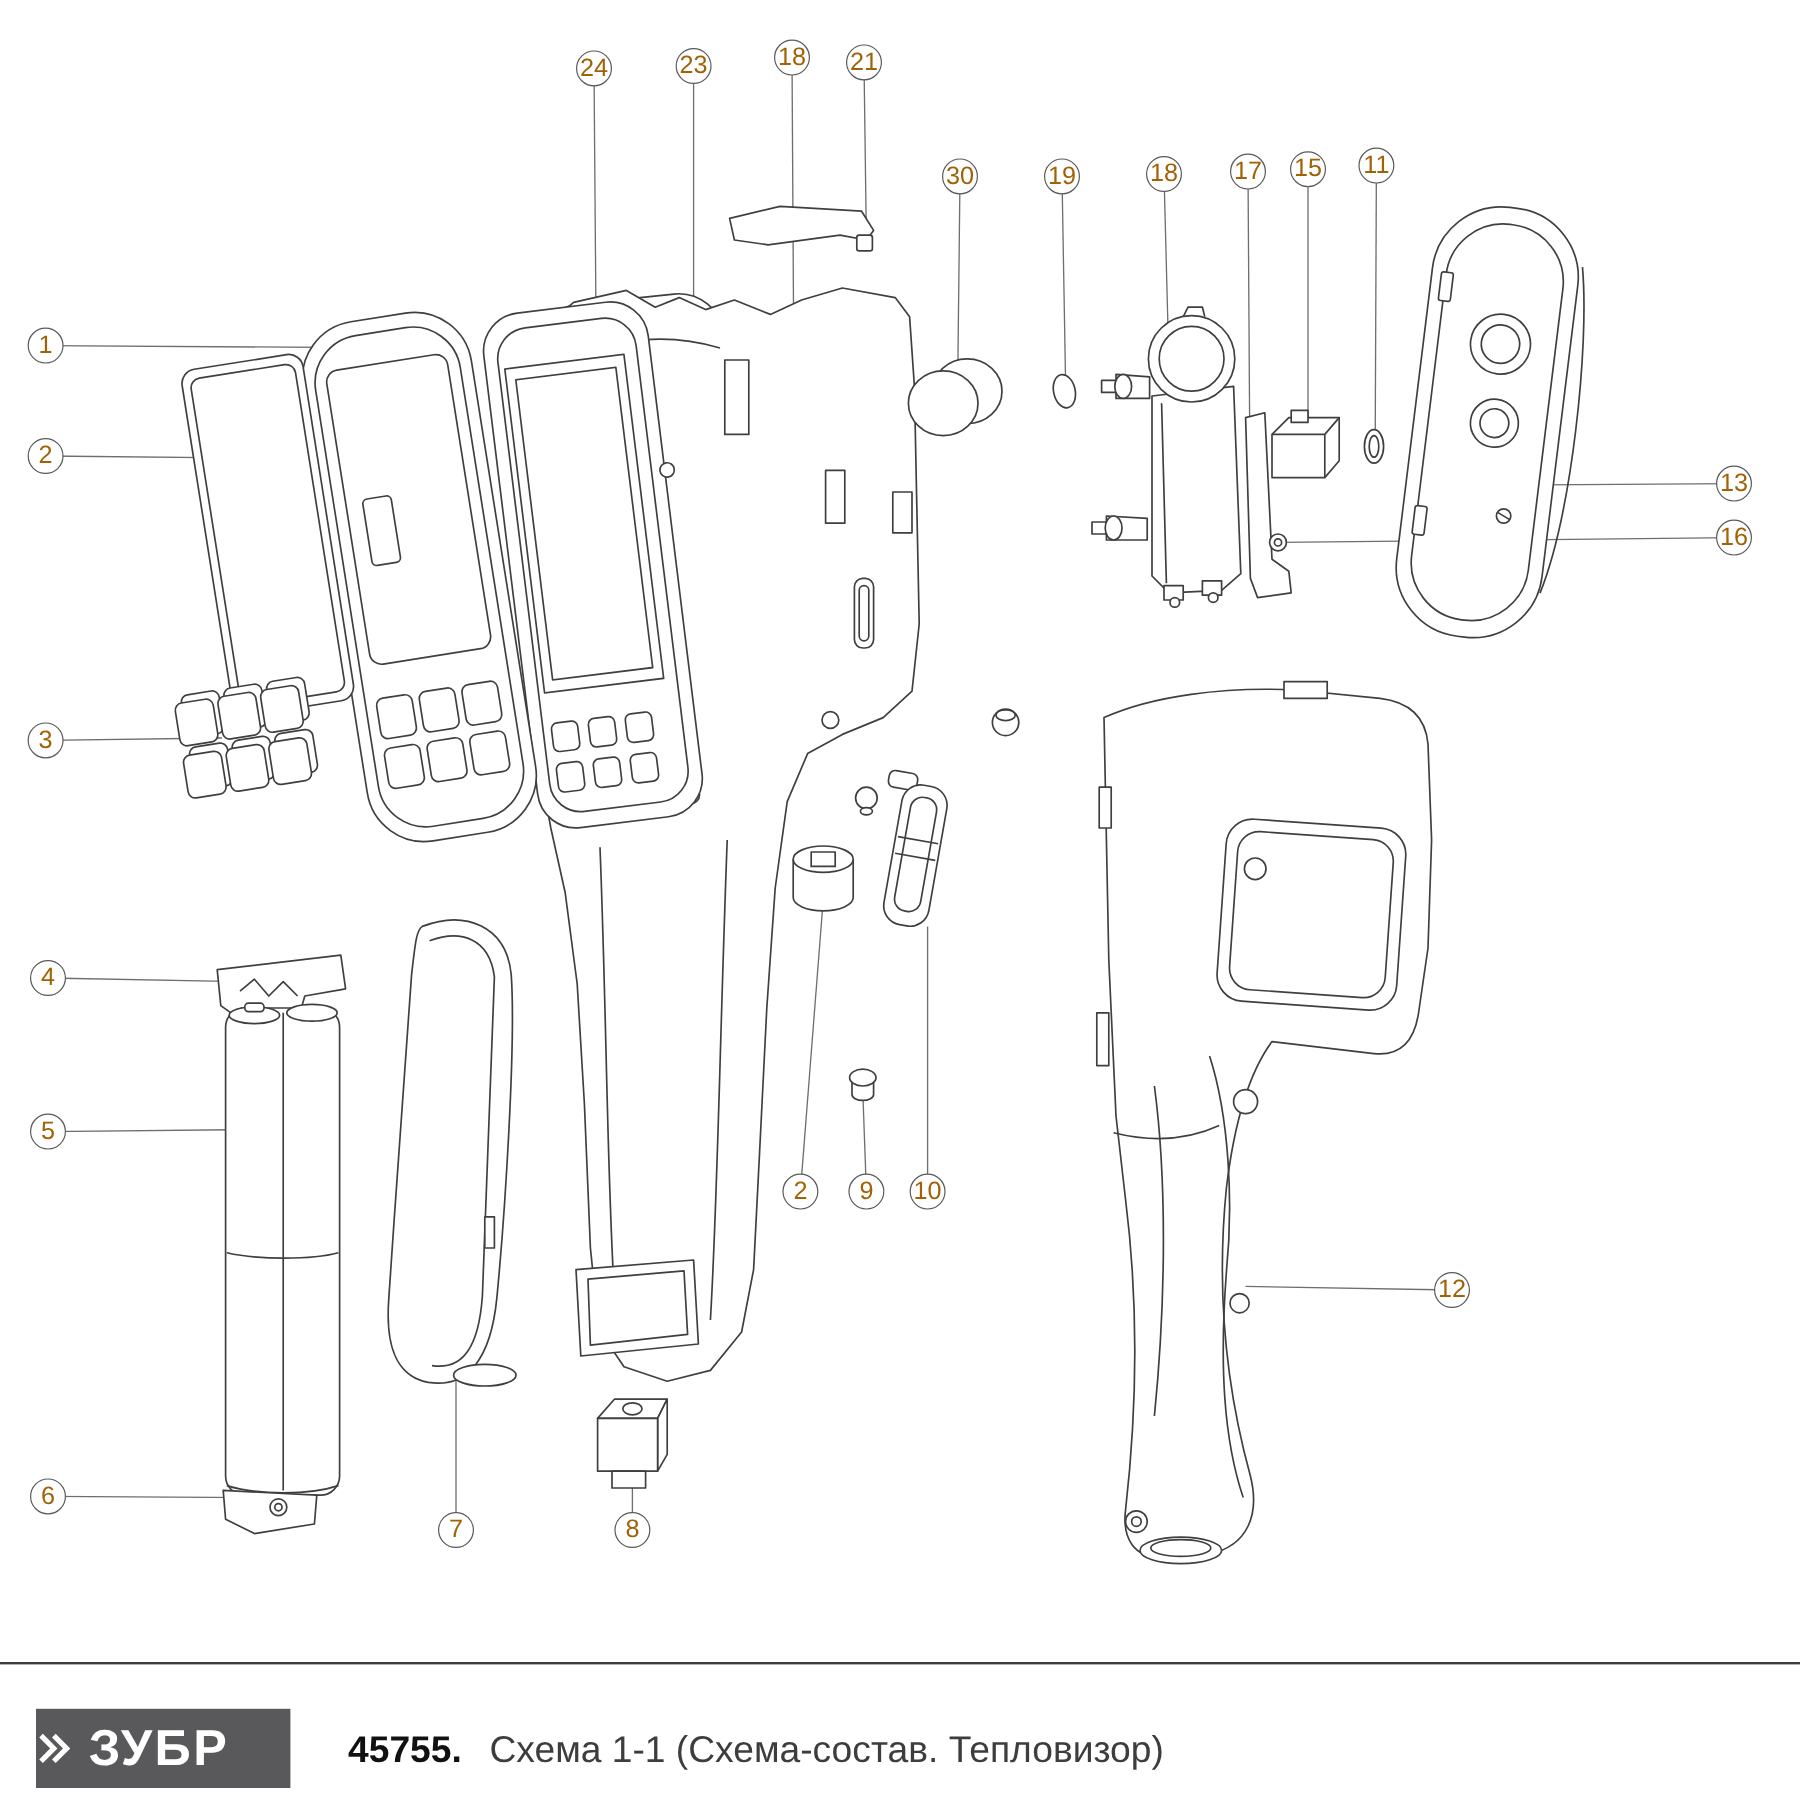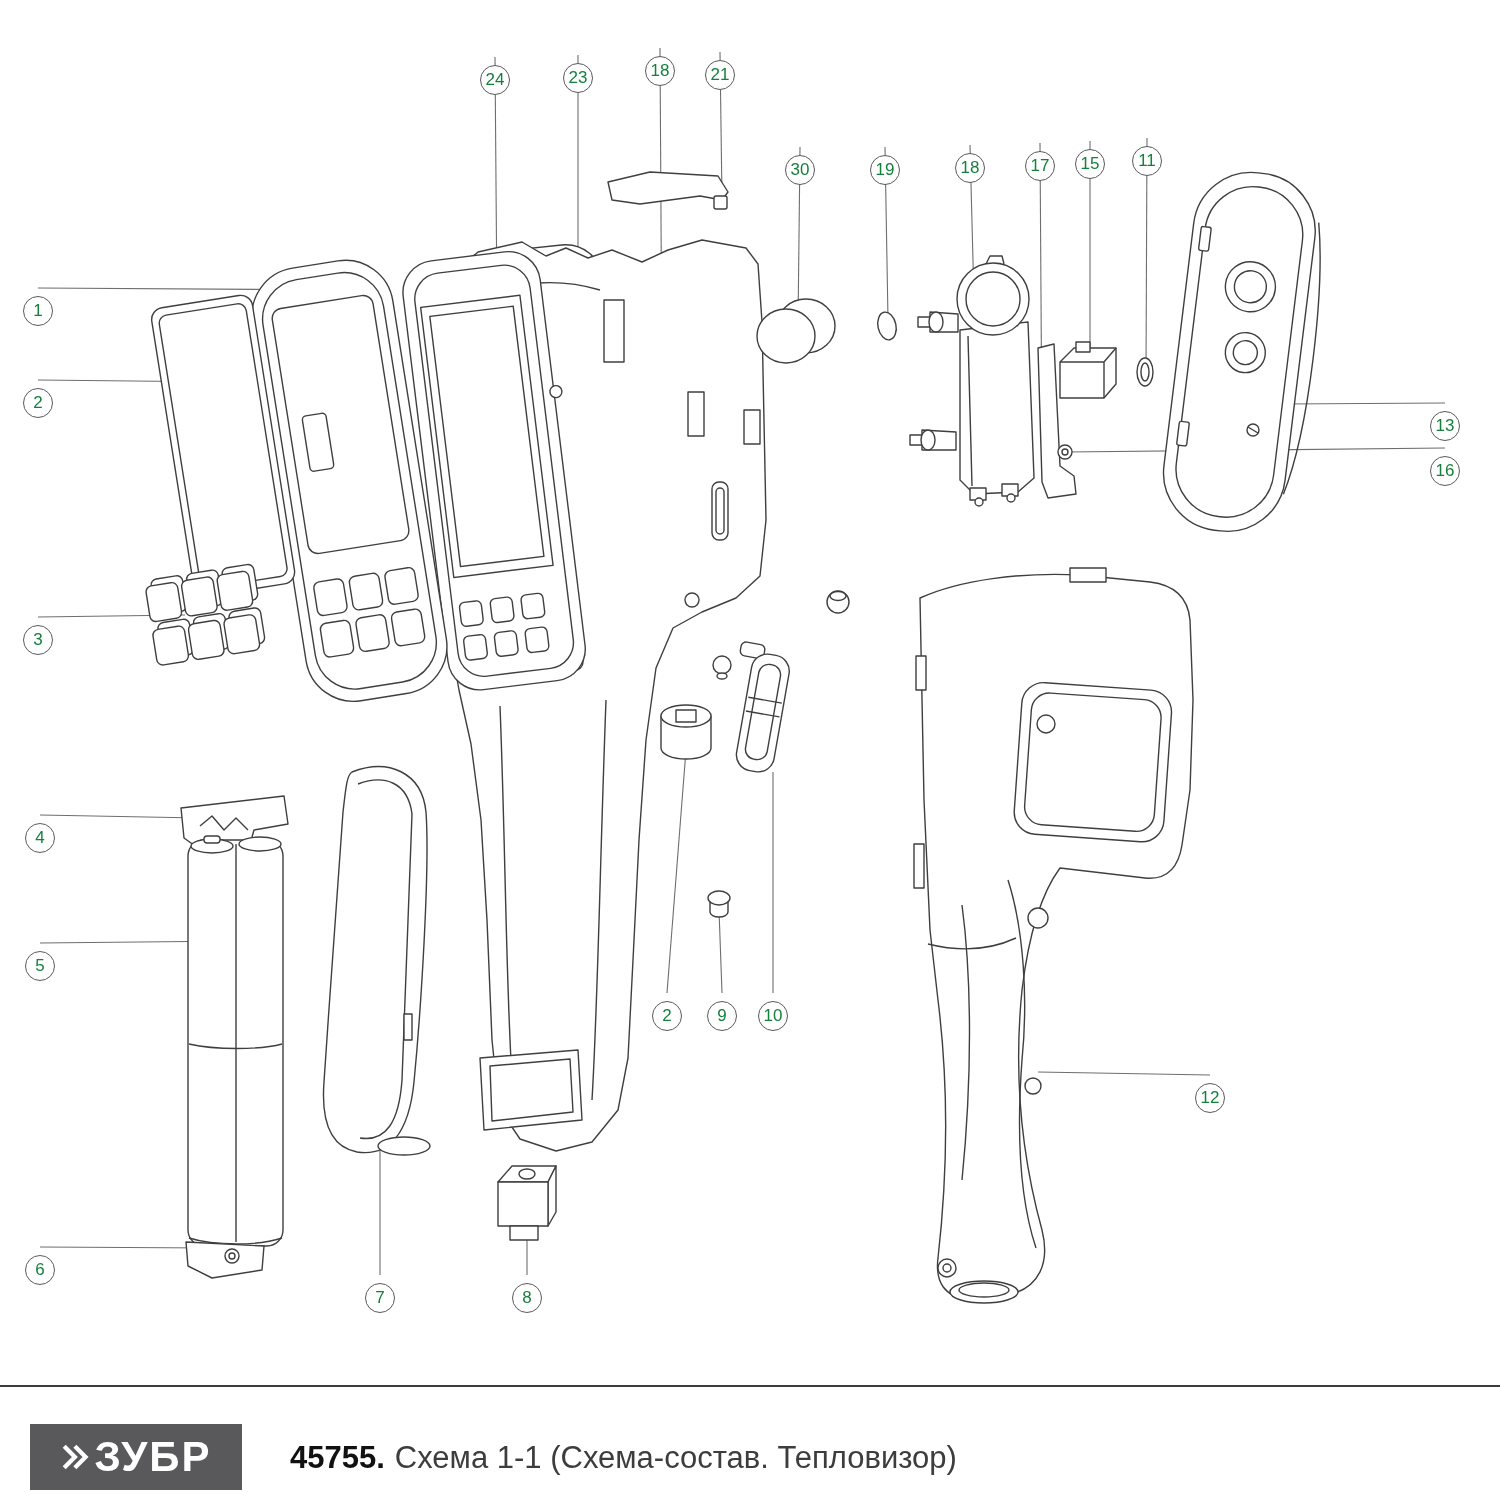--- a/index.html
+++ b/index.html
@@ -4,27 +4,27 @@
 <style>
   html,body{margin:0;padding:0;background:#fff;}
   .page{position:relative;width:1500px;height:1500px;background:#fff;
         font-family:"Liberation Sans",sans-serif;overflow:hidden;}
   svg.diagram{position:absolute;left:0;top:0;}
   #parts *{fill:#fff;stroke:#3f3f3f;stroke-width:1.4;stroke-linejoin:round;}
   #parts .n{fill:none;}
   #leaders line{stroke:#6e6e6e;stroke-width:1.1;}
   .callout{position:absolute;width:30px;height:30px;border:1.6px solid #5a5a5a;
            border-radius:50%;background:#fff;display:flex;align-items:center;
-           justify-content:center;font-size:17px;color:#15803d;box-sizing:border-box;margin-top:23px;}
+           justify-content:center;font-size:21px;color:#a16207;box-sizing:border-box;}
   .footer-rule{position:absolute;left:0;top:1385px;width:1500px;height:2px;background:#3c3c3c;}
   .brand-box{position:absolute;left:30px;top:1424px;width:212px;height:66px;background:#59595b;
-             display:flex;align-items:center;justify-content:center;}
+             display:flex;align-items:center;gap:10px;}
   .brand-text{color:#fff;font-weight:bold;font-size:42px;letter-spacing:2px;}
   .doc-title{position:absolute;left:290px;top:1440px;font-size:31px;color:#3d3d3d;white-space:nowrap;}
-  .doc-num{font-weight:bold;color:#111;margin-right:10px;}
+  .doc-num{font-weight:bold;color:#111;margin-right:23px;}
 </style>
 </head>
 <body>
 
 <div class="page">
 
 <svg class="diagram" width="1500" height="1500" viewBox="0 0 1500 1500">
 
   <g id="leaders">
     <line x1="38" y1="288" x2="345" y2="290"></line>

